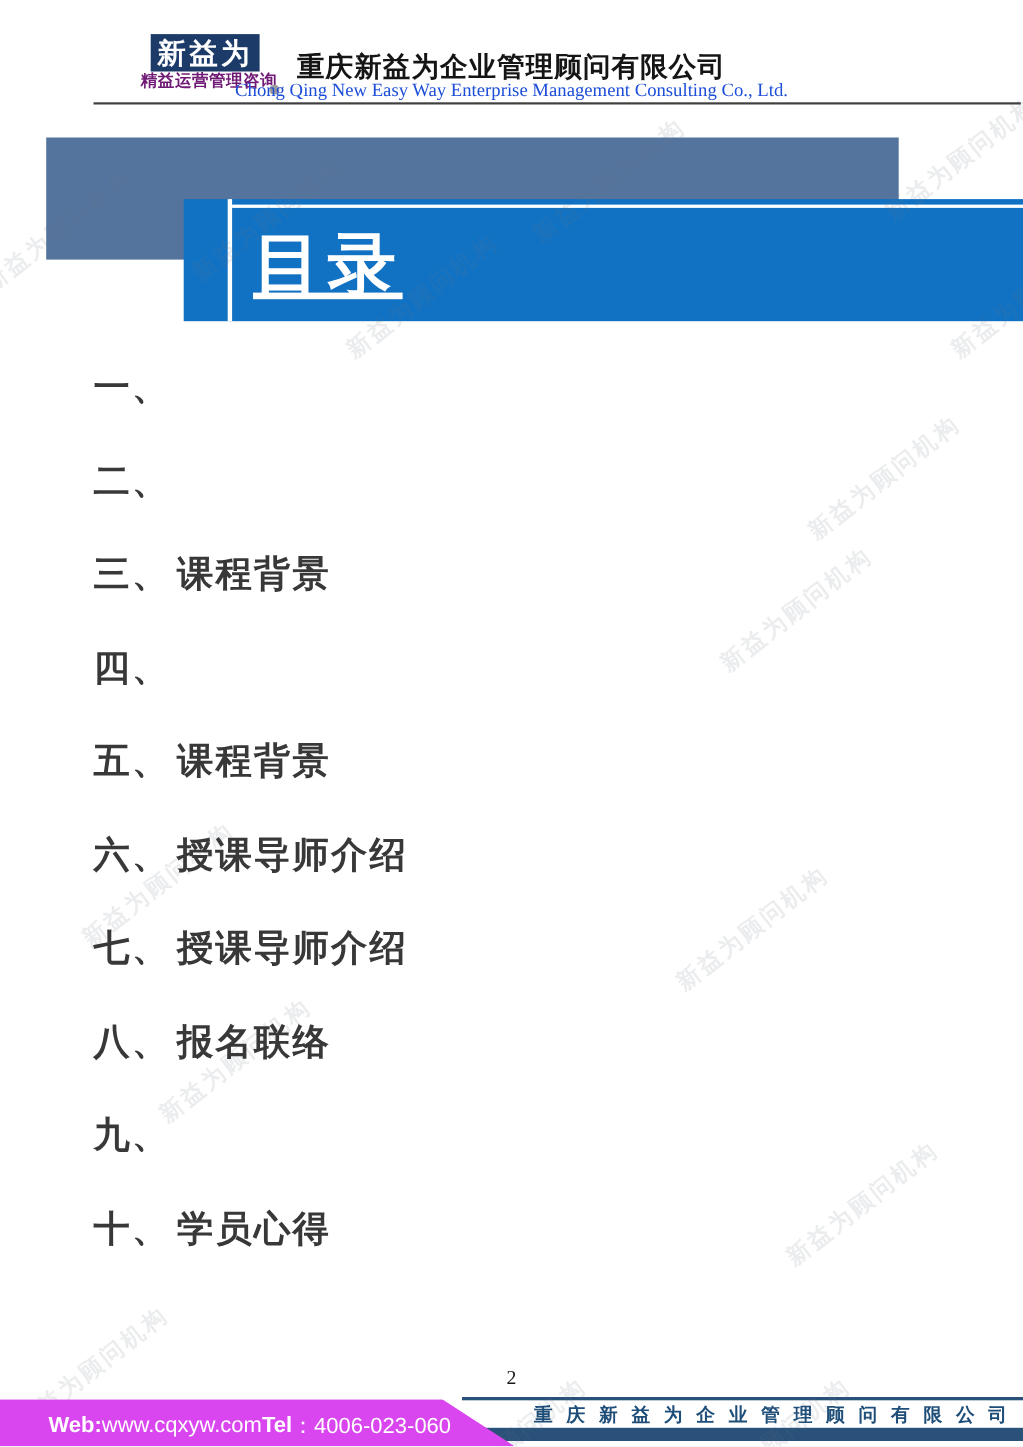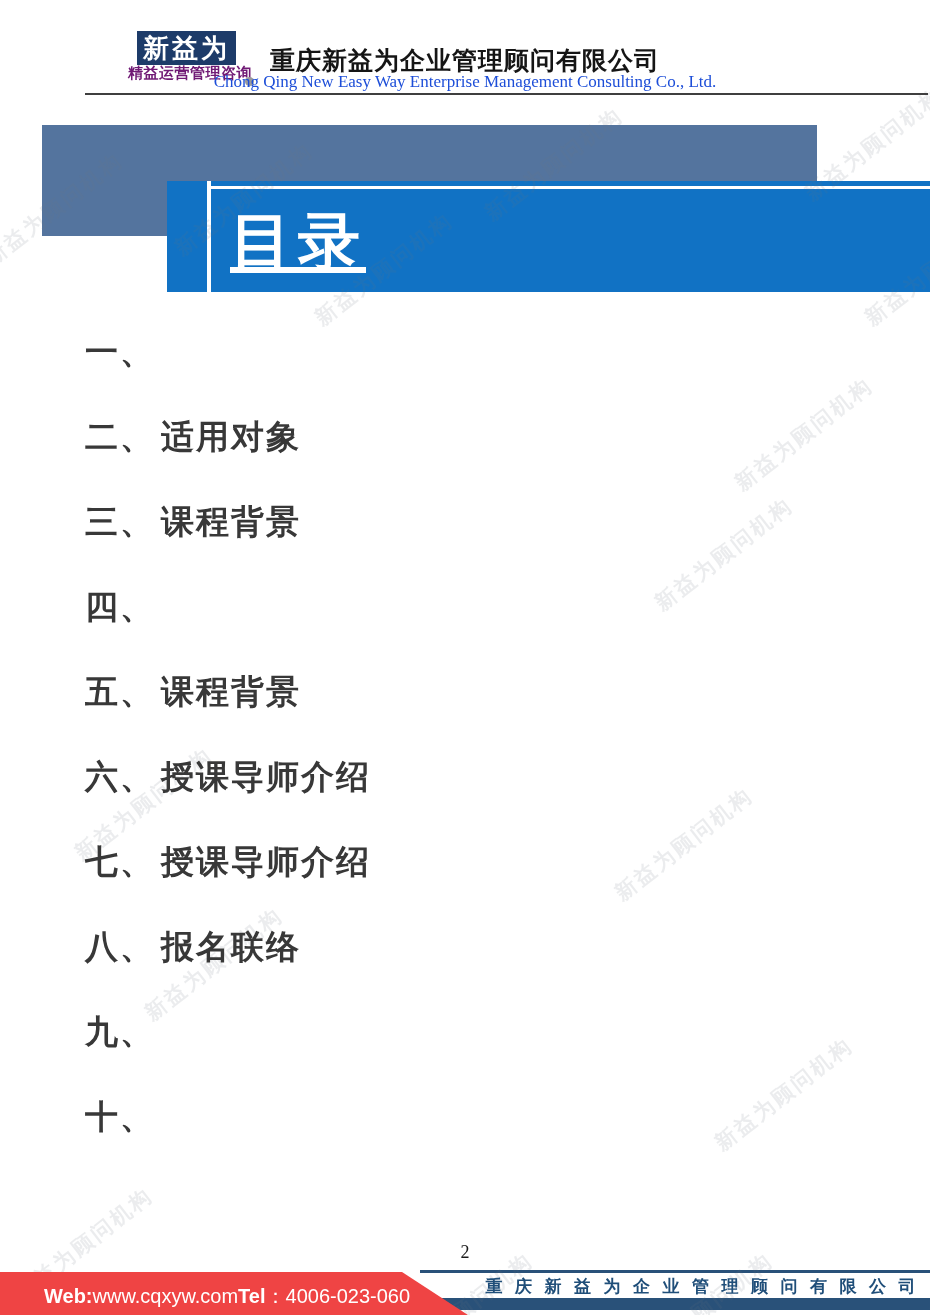--- a/index.html
+++ b/index.html
@@ -81,21 +81,21 @@
     text-align:center; font-size:18px; color:#1a1a1a;
     font-family:"Liberation Serif", serif;
   }
   
   .footer-topline {
     position:absolute; left:420px; top:1270px; width:510px; height:3px;
     background:#295179; z-index:1;
   }
   .footer-left {
     position:absolute; left:0; top:1272px; width:468px; height:43px;
-    background:#ef4444; z-index:3;
+    background:#d946ef; z-index:3;
     clip-path:polygon(0 0, 402px 0, 468px 43px, 0 43px);
     color:#ffffff; font-size:20px;
     display:flex; align-items:center; padding:6px 0 0 44px;
     white-space:nowrap;
   }
   .footer-left b { font-weight:bold; }
   .footer-bar {
     position:absolute; left:438px; top:1298px; width:492px; height:12px;
     background:#295179; z-index:1;
   }
@@ -143,21 +143,20 @@
   <div class="banner-vline"></div>
   <div class="banner-hline"></div>
   <div class="banner-title">目录</div>
 
   <div class="toc">
     <div class="toc-item">
       <span class="toc-num">一、</span>
     </div>
     <div class="toc-item">
       <span class="toc-num">二、</span>
-      <span class="toc-title">适用对象</span>
     </div>
     <div class="toc-item">
       <span class="toc-num">三、</span>
       <span class="toc-title">课程背景</span>
     </div>
     <div class="toc-item">
       <span class="toc-num">四、</span>
     </div>
     <div class="toc-item">
       <span class="toc-num">五、</span>
@@ -173,20 +172,21 @@
     </div>
     <div class="toc-item">
       <span class="toc-num">八、</span>
       <span class="toc-title">报名联络</span>
     </div>
     <div class="toc-item">
       <span class="toc-num">九、</span>
     </div>
     <div class="toc-item">
       <span class="toc-num">十、</span>
+      <span class="toc-title">学员心得</span>
     </div>
   </div>
 
   <div class="page-number">2</div>
 
   <div class="footer-topline"></div>
   <div class="footer-bar"></div>
   <div class="footer-left">
     <b>Web:</b>
       <span> www.cqxyw.com</span>

